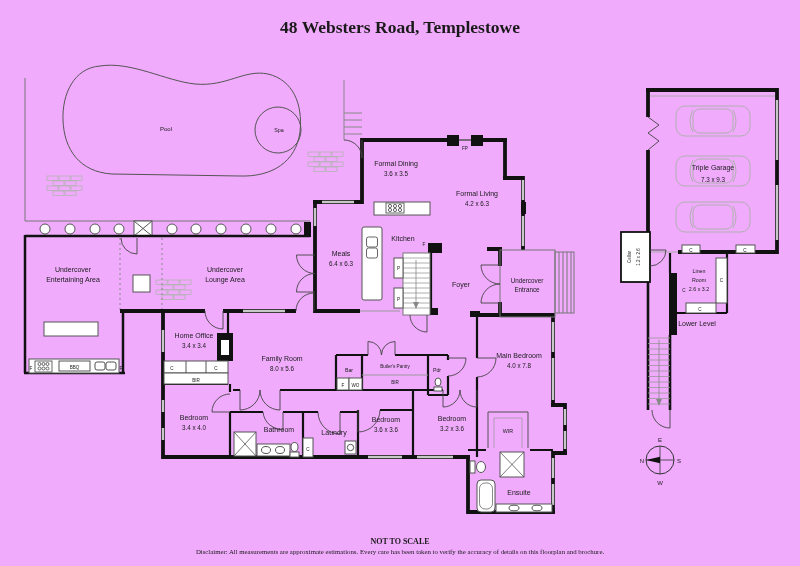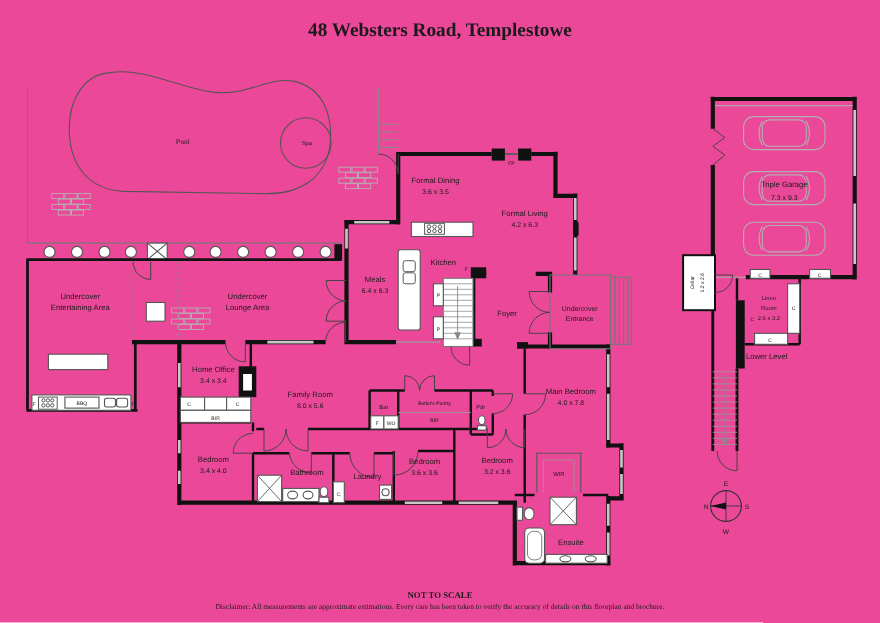--- a/index.html
+++ b/index.html
@@ -1,16 +1,16 @@
 <!DOCTYPE html>
 <html><head>
 <meta charset="utf-8">
 <style>
   html,body{margin:0;padding:0;background:#ffffff;}
-  .page{position:relative;width:800px;height:566px;background:#ec4899;overflow:hidden;
+  .page{position:relative;width:800px;height:566px;background:#f0abfc;overflow:hidden;
         font-family:"Liberation Sans",sans-serif;}
   svg{position:absolute;left:0;top:0;}
   text{fill:#1a1a1a;text-anchor:middle;}
   .t-title{font-family:"Liberation Serif",serif;font-weight:bold;font-size:17.5px;}
   .t-rm{font-size:7px;}
   .t-dim{font-size:6.3px;}
   .t-sm{font-size:6px;}
   .t-xs{font-size:5.3px;}
   .t-xxs{font-size:4.6px;}
   .t-foot{font-family:"Liberation Serif",serif;font-size:6.8px;}

